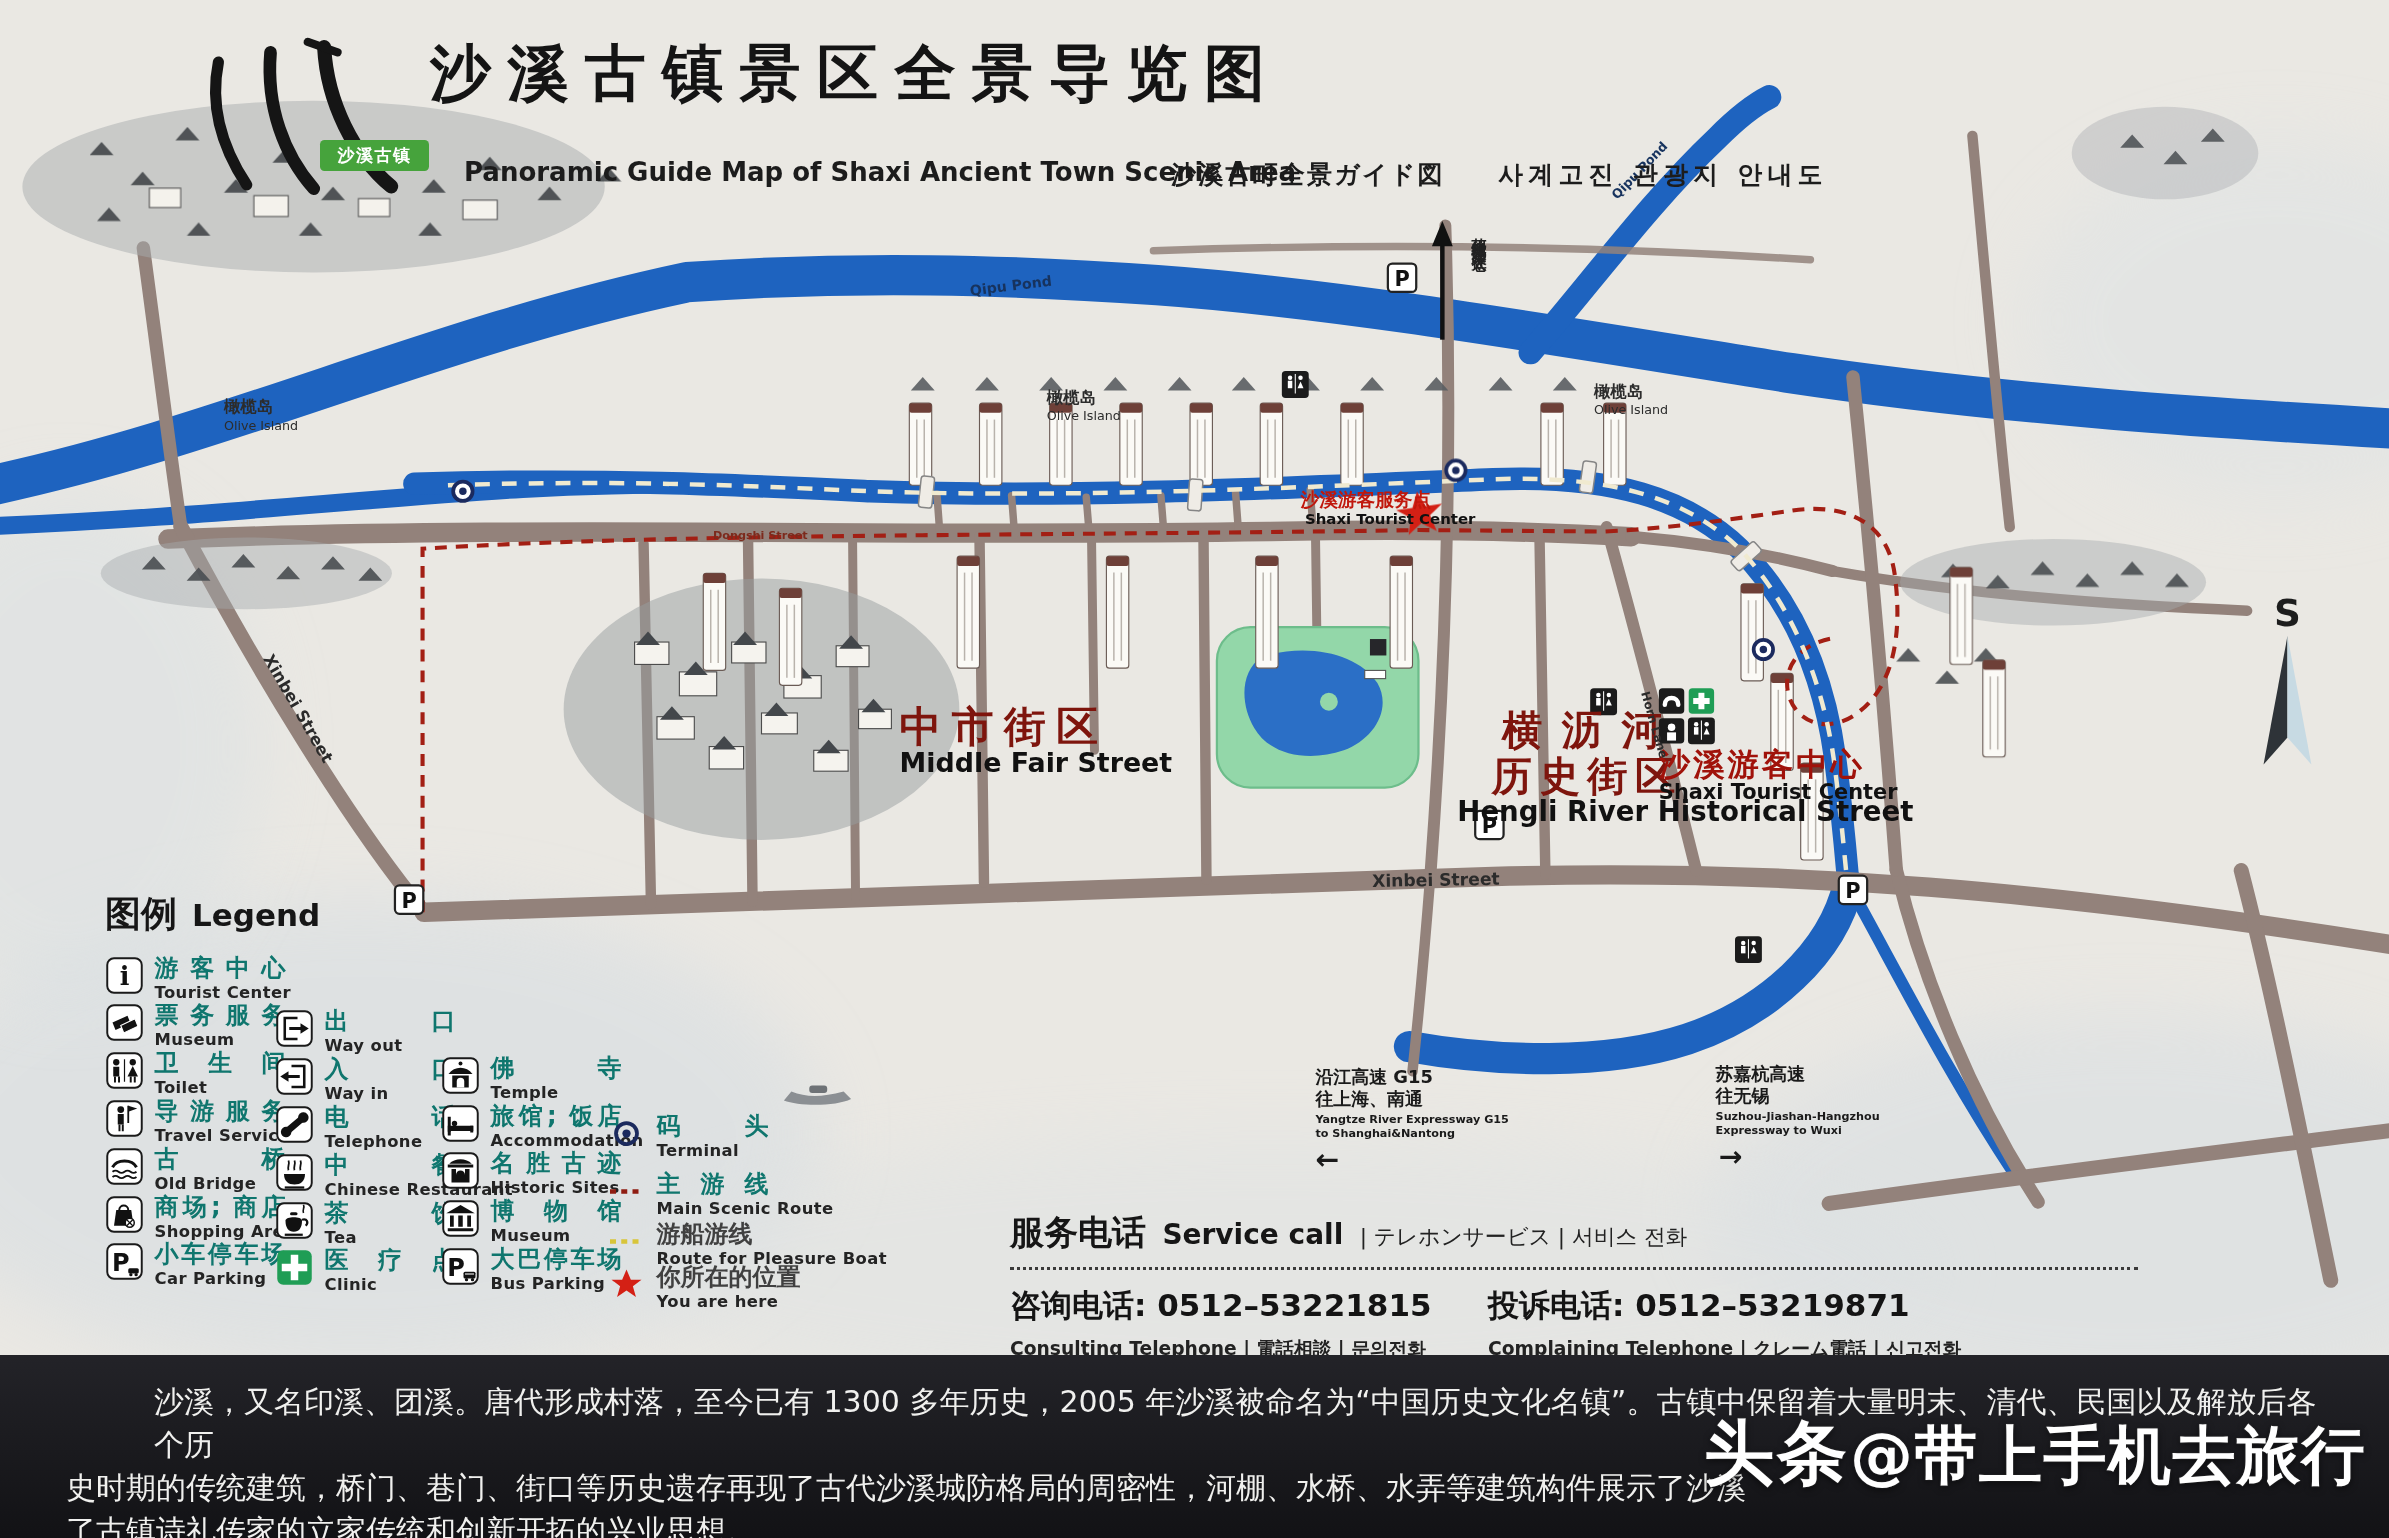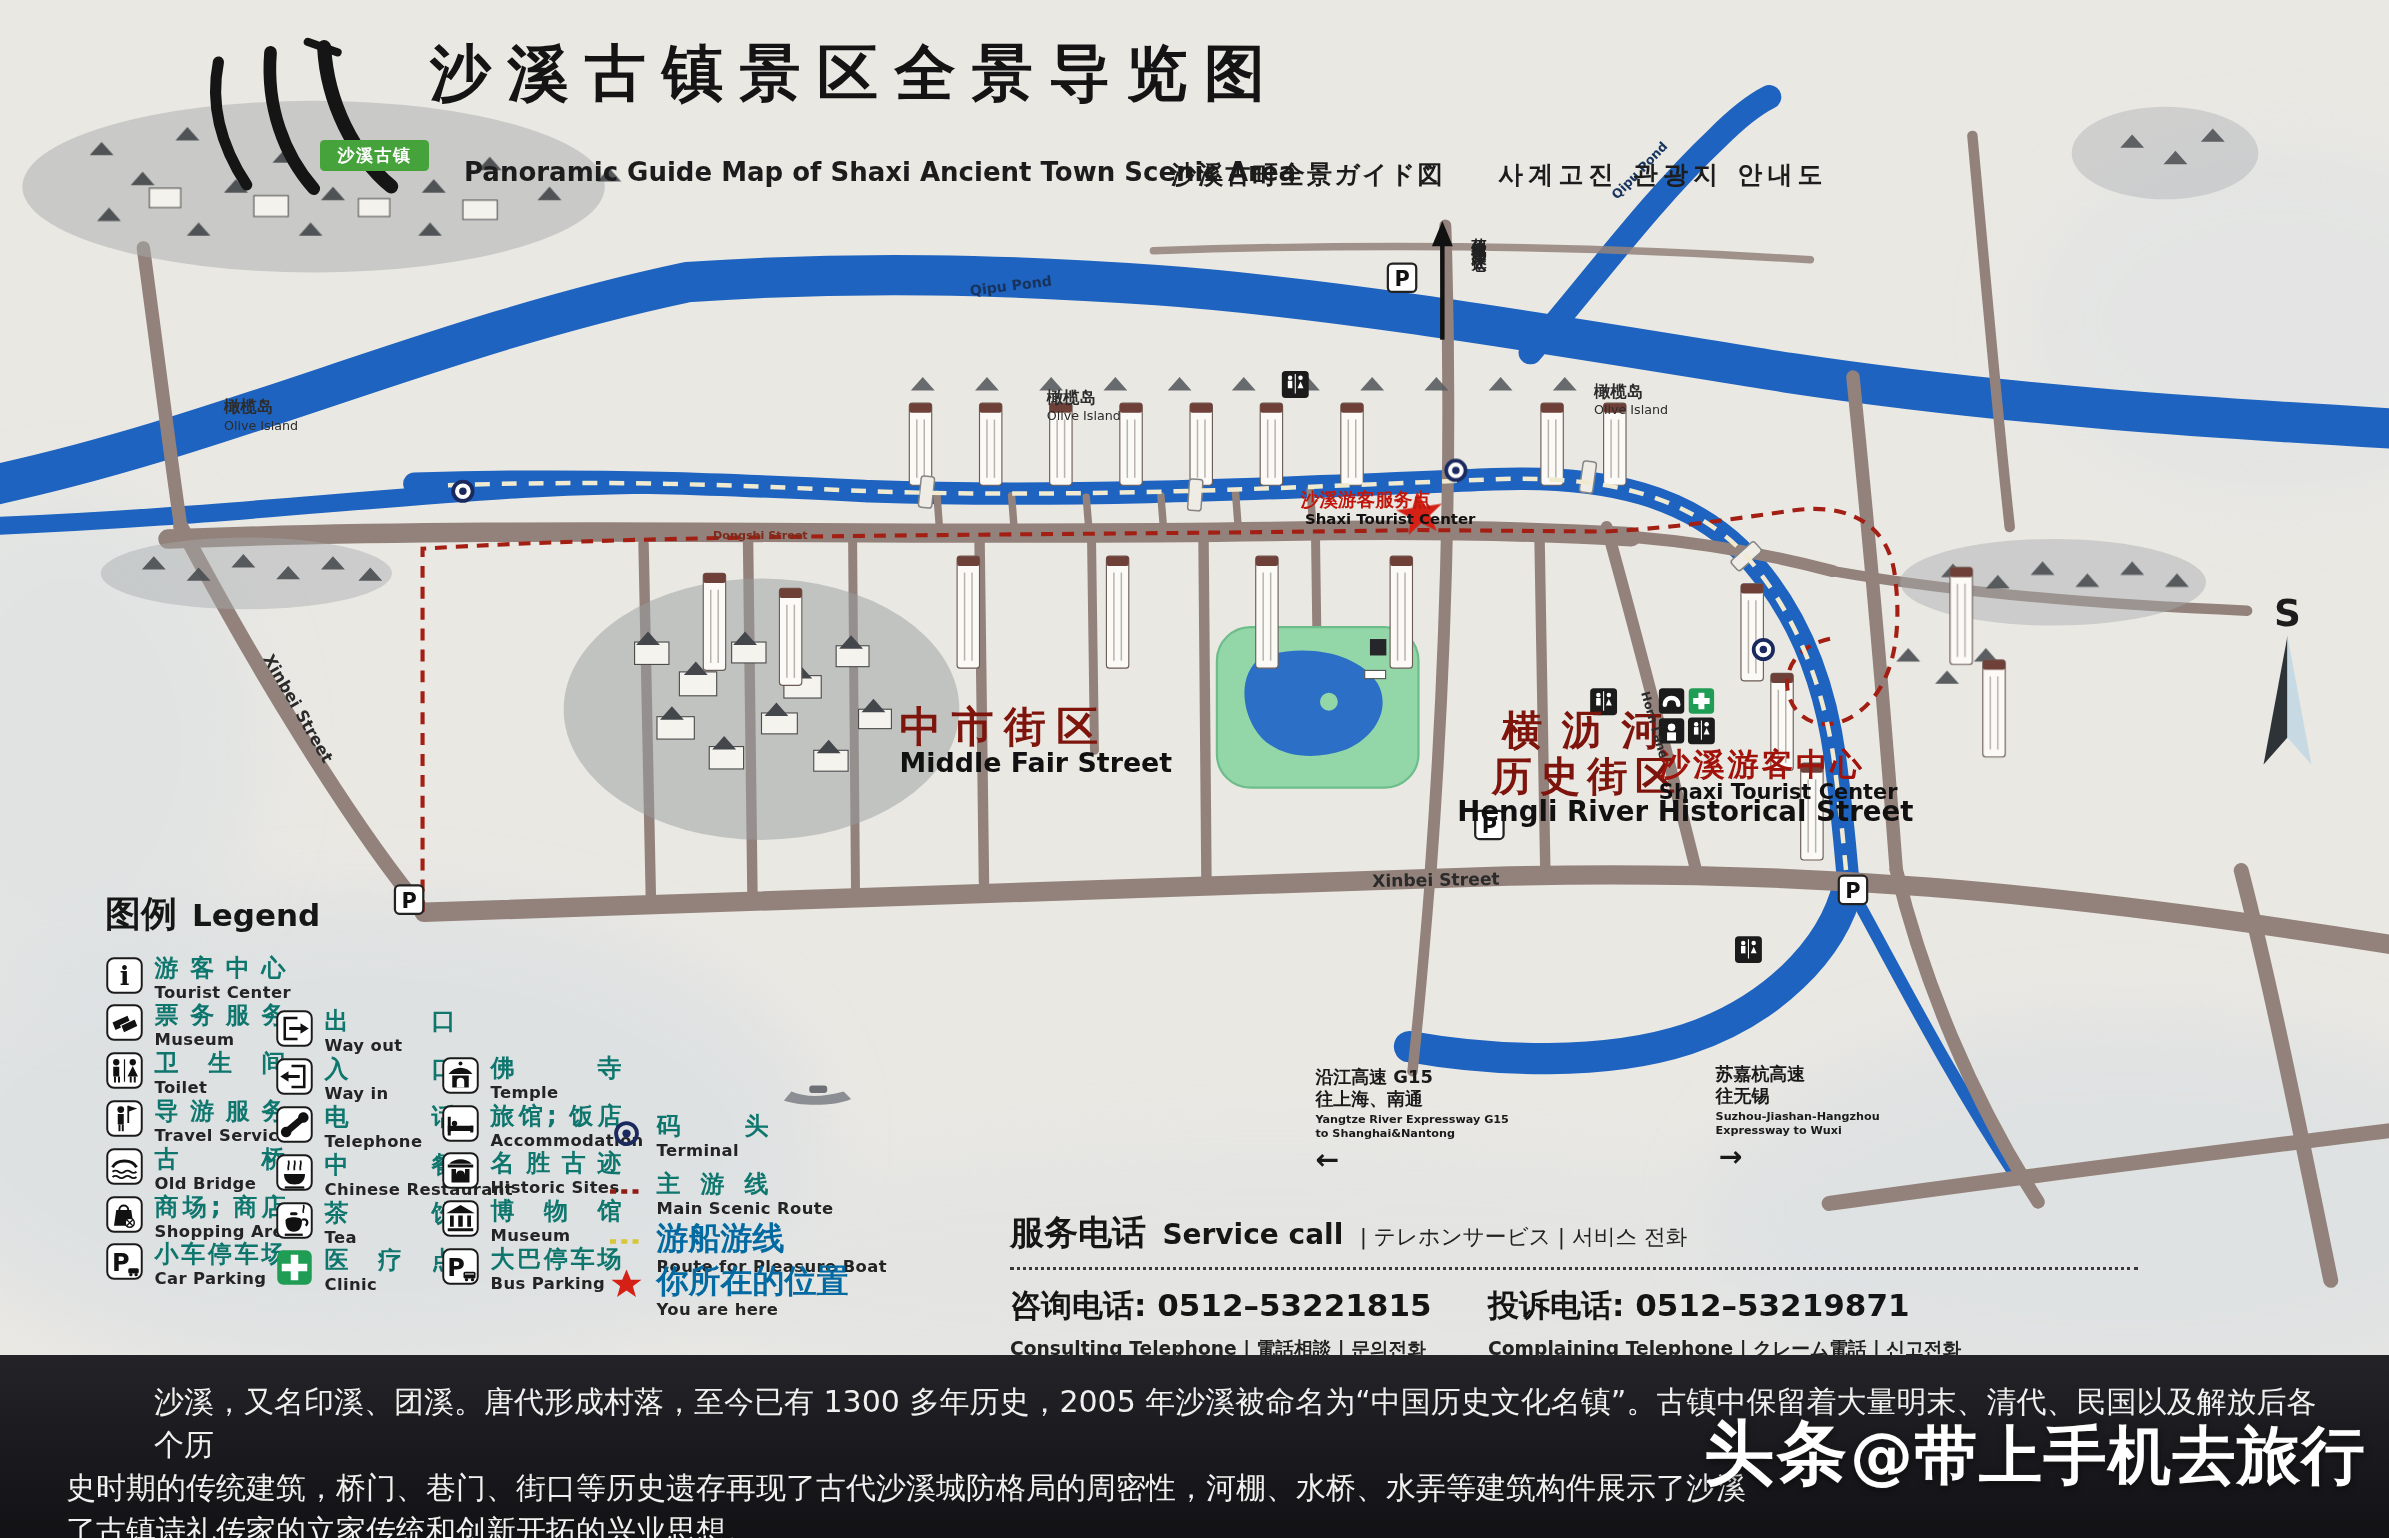--- a/index.html
+++ b/index.html
@@ -17,21 +17,21 @@
          display:flex;align-items:center;justify-content:center;color:#fff;font-size:17px;font-weight:700;letter-spacing:1.5px;}
   #northlbl{left:1469px;top:226px;height:164px;writing-mode:vertical-rl;font-size:15px;font-weight:700;color:#222;letter-spacing:1.5px;}
   
   #legend{left:105px;top:890px;width:791px;height:478px;}
   #legend .ttl{display:flex;align-items:baseline;gap:15px;}
   #legend .tz{font-size:36px;font-weight:800;}
   #legend .te{font-size:31px;font-weight:600;}
   .li{position:absolute;display:flex;gap:10.5px;}
   .lgicon{width:39px;height:39px;flex:0 0 39px;}
   .lz{font-size:24px;font-weight:700;color:#0f766e;width:131px;text-align:justify;text-align-last:justify;line-height:1.02;}
-  .lz4{font-size:32px;font-weight:700;color:#0369a1;line-height:1.02;white-space:nowrap;}
+  .lz4{font-size:24px;font-weight:700;color:#404040;line-height:1.02;white-space:nowrap;}
   .le{font-size:16.4px;font-weight:600;color:#242424;margin-top:2.2px;letter-spacing:0.4px;}
   
   #service{left:1010px;top:1181px;width:1165px;}
   #service .row1{display:flex;align-items:baseline;gap:16.4px;}
   #service .sz{font-size:34px;font-weight:800;}
   #service .se{font-size:28px;font-weight:600;margin-top:37px;}
   #service .so{font-size:21.7px;font-weight:500;color:#222;}
   #service .dots{margin-top:10.5px;width:1128px;border-top:3.7px dotted #3a3a3a;}
   #service .cols{display:flex;margin-top:15px;}
   #service .c1{width:478px;}

